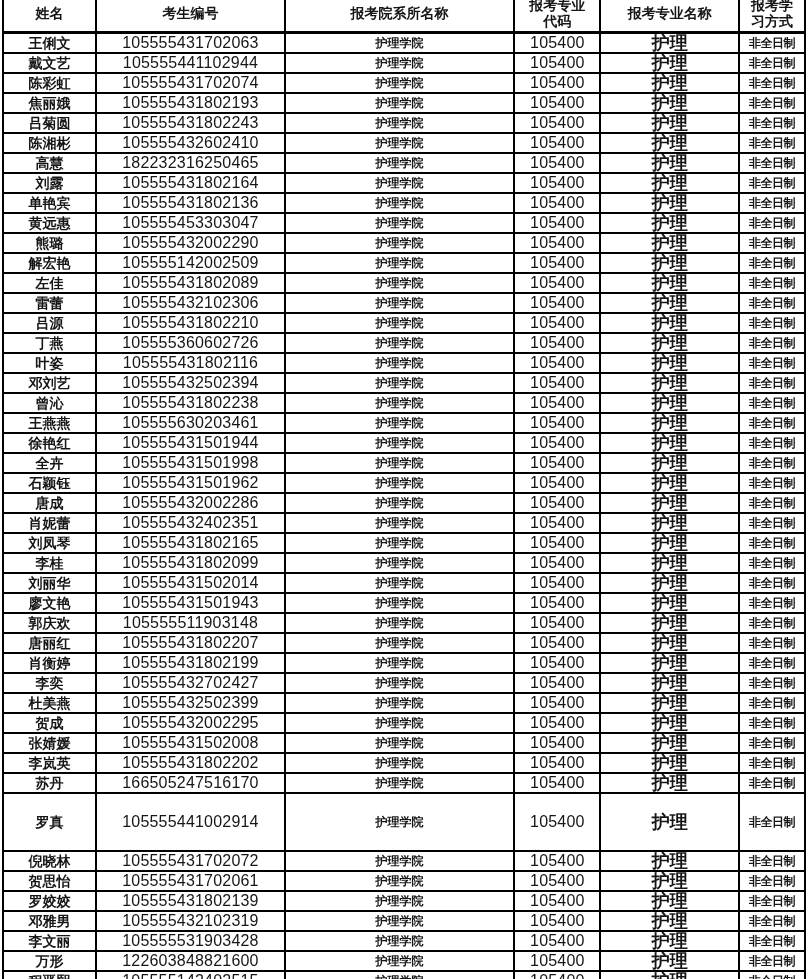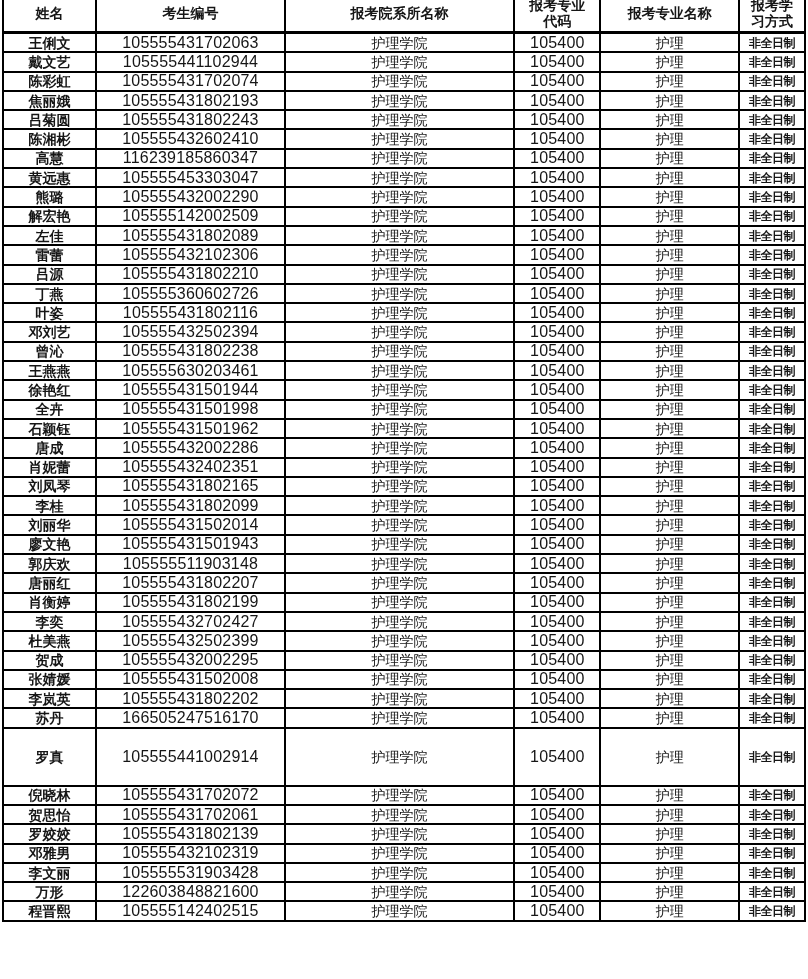--- a/index.html
+++ b/index.html
@@ -35,23 +35,23 @@
   
   col.c0 { width: 93px; }
   col.c1 { width: 188px; }
   col.c2 { width: 229px; }
   col.c3 { width: 86px; }
   col.c4 { width: 138px; }
   col.c5 { width: 66px; }
   
   td.c0 { font-size: 14px; font-weight: 700; }
   td.c1 { font-size: 16px; font-weight: 400; letter-spacing: 0.2px; }
-  td.c2 { font-size: 14px; font-weight: 400; }
+  td.c2 { font-size: 12px; font-weight: 700; }
   td.c3 { font-size: 16px; font-weight: 400; letter-spacing: 0.2px; }
-  td.c4 { font-size: 14px; font-weight: 400; }
+  td.c4 { font-size: 18px; font-weight: 700; }
   td.c5 { font-size: 12px; font-weight: 700; letter-spacing: -0.5px; }
 </style>
 </head>
 <body>
 
 <div class="sheet">
   <table>
     <colgroup>
       <col class="c0">
         <col class="c1">
@@ -116,21 +116,37 @@
         <tr>
           <td class="c0">陈湘彬</td>
           <td class="c1">105555432602410</td>
           <td class="c2">护理学院</td>
           <td class="c3">105400</td>
           <td class="c4">护理</td>
           <td class="c5">非全日制</td>
         </tr>
         <tr>
           <td class="c0">高慧</td>
-          <td class="c1">116239185860347</td>
+          <td class="c1">182232316250465</td>
+          <td class="c2">护理学院</td>
+          <td class="c3">105400</td>
+          <td class="c4">护理</td>
+          <td class="c5">非全日制</td>
+        </tr>
+        <tr>
+          <td class="c0">刘露</td>
+          <td class="c1">105555431802164</td>
+          <td class="c2">护理学院</td>
+          <td class="c3">105400</td>
+          <td class="c4">护理</td>
+          <td class="c5">非全日制</td>
+        </tr>
+        <tr>
+          <td class="c0">单艳宾</td>
+          <td class="c1">105555431802136</td>
           <td class="c2">护理学院</td>
           <td class="c3">105400</td>
           <td class="c4">护理</td>
           <td class="c5">非全日制</td>
         </tr>
         <tr>
           <td class="c0">黄远惠</td>
           <td class="c1">105555453303047</td>
           <td class="c2">护理学院</td>
           <td class="c3">105400</td>

